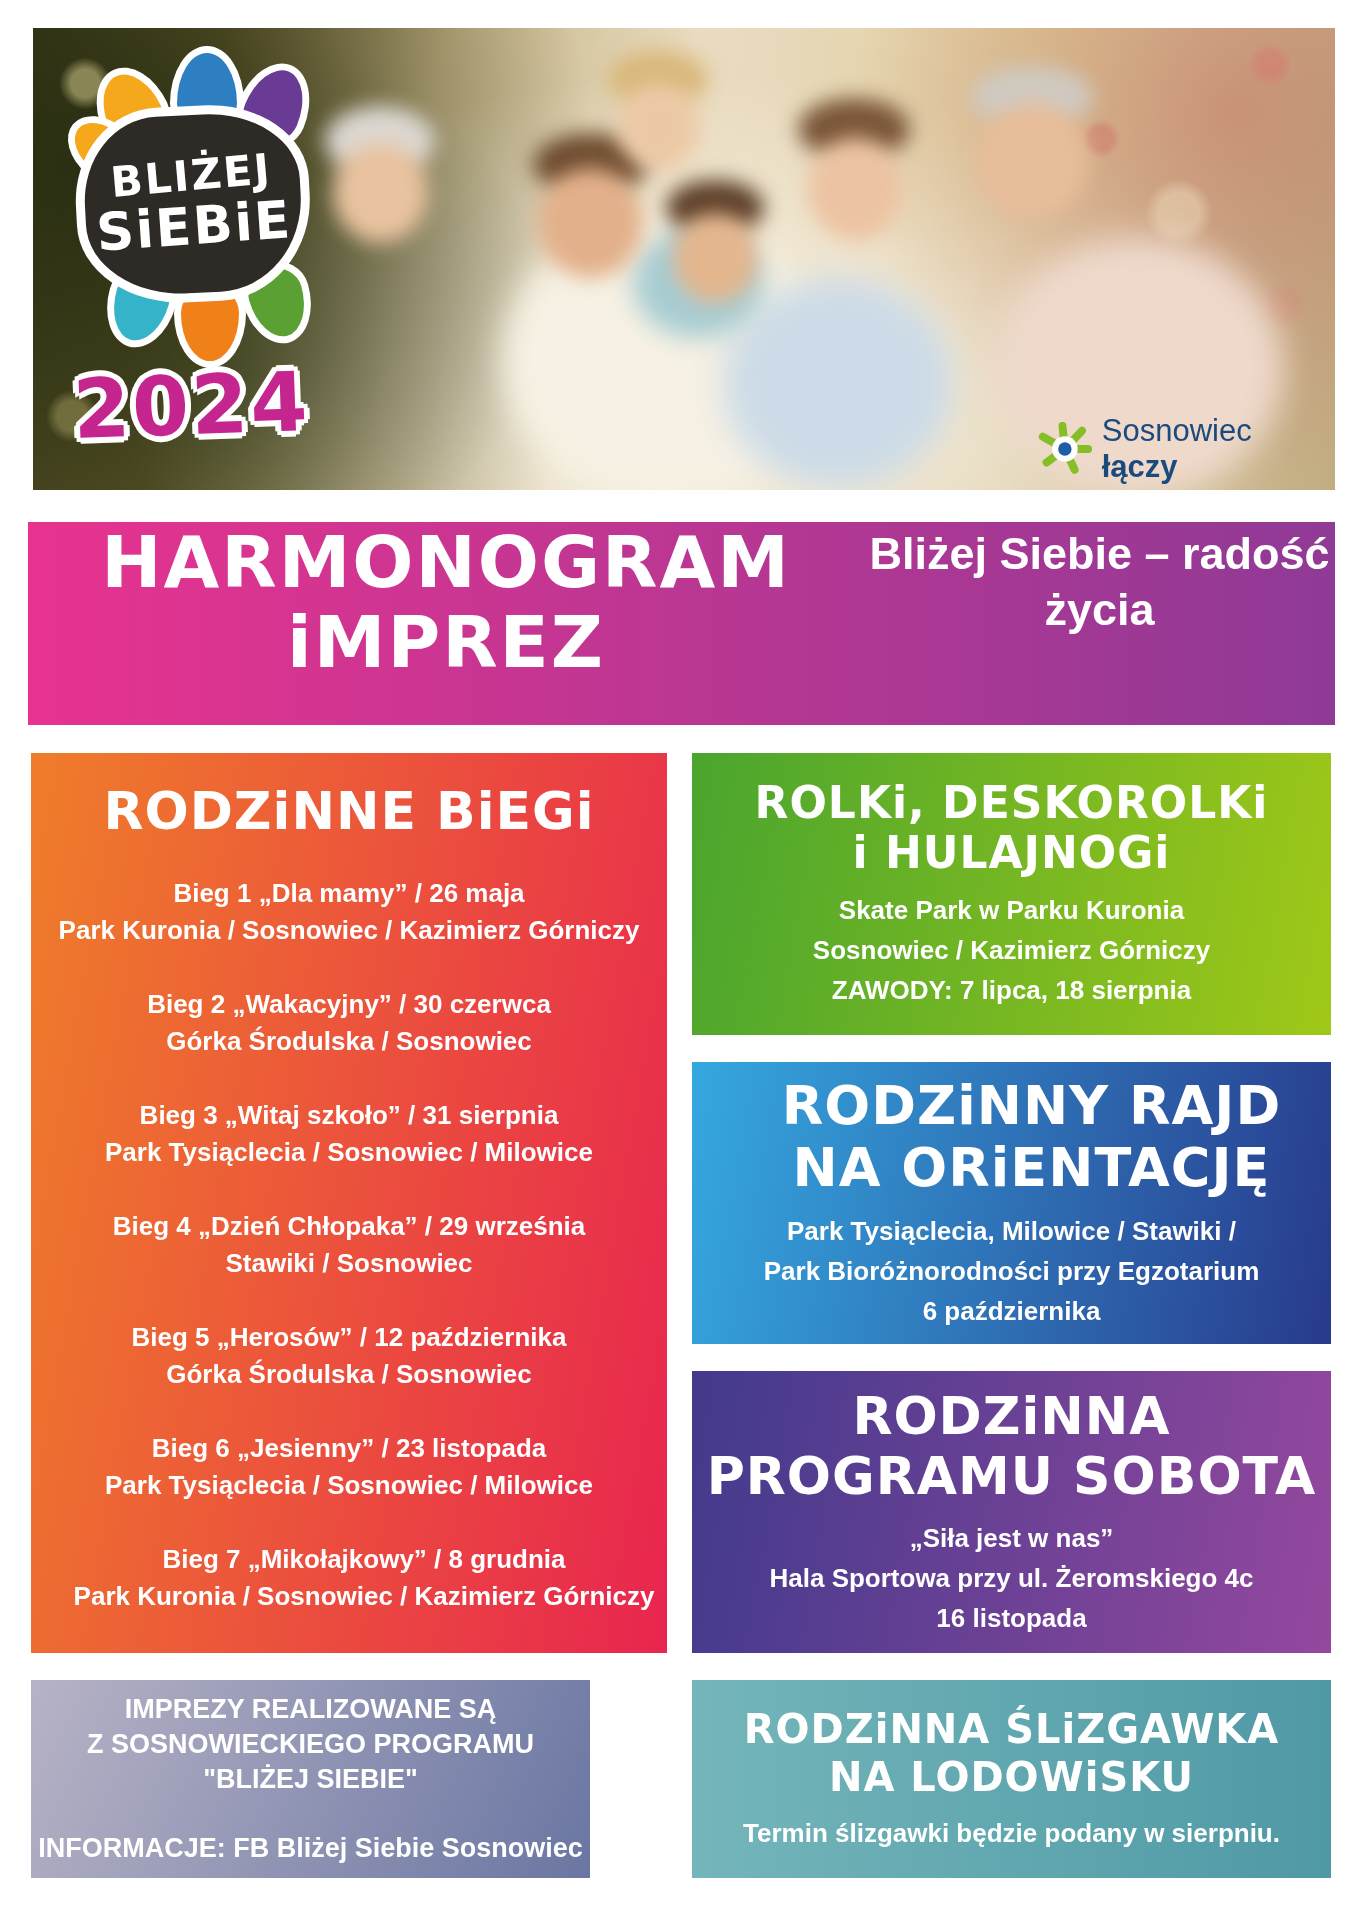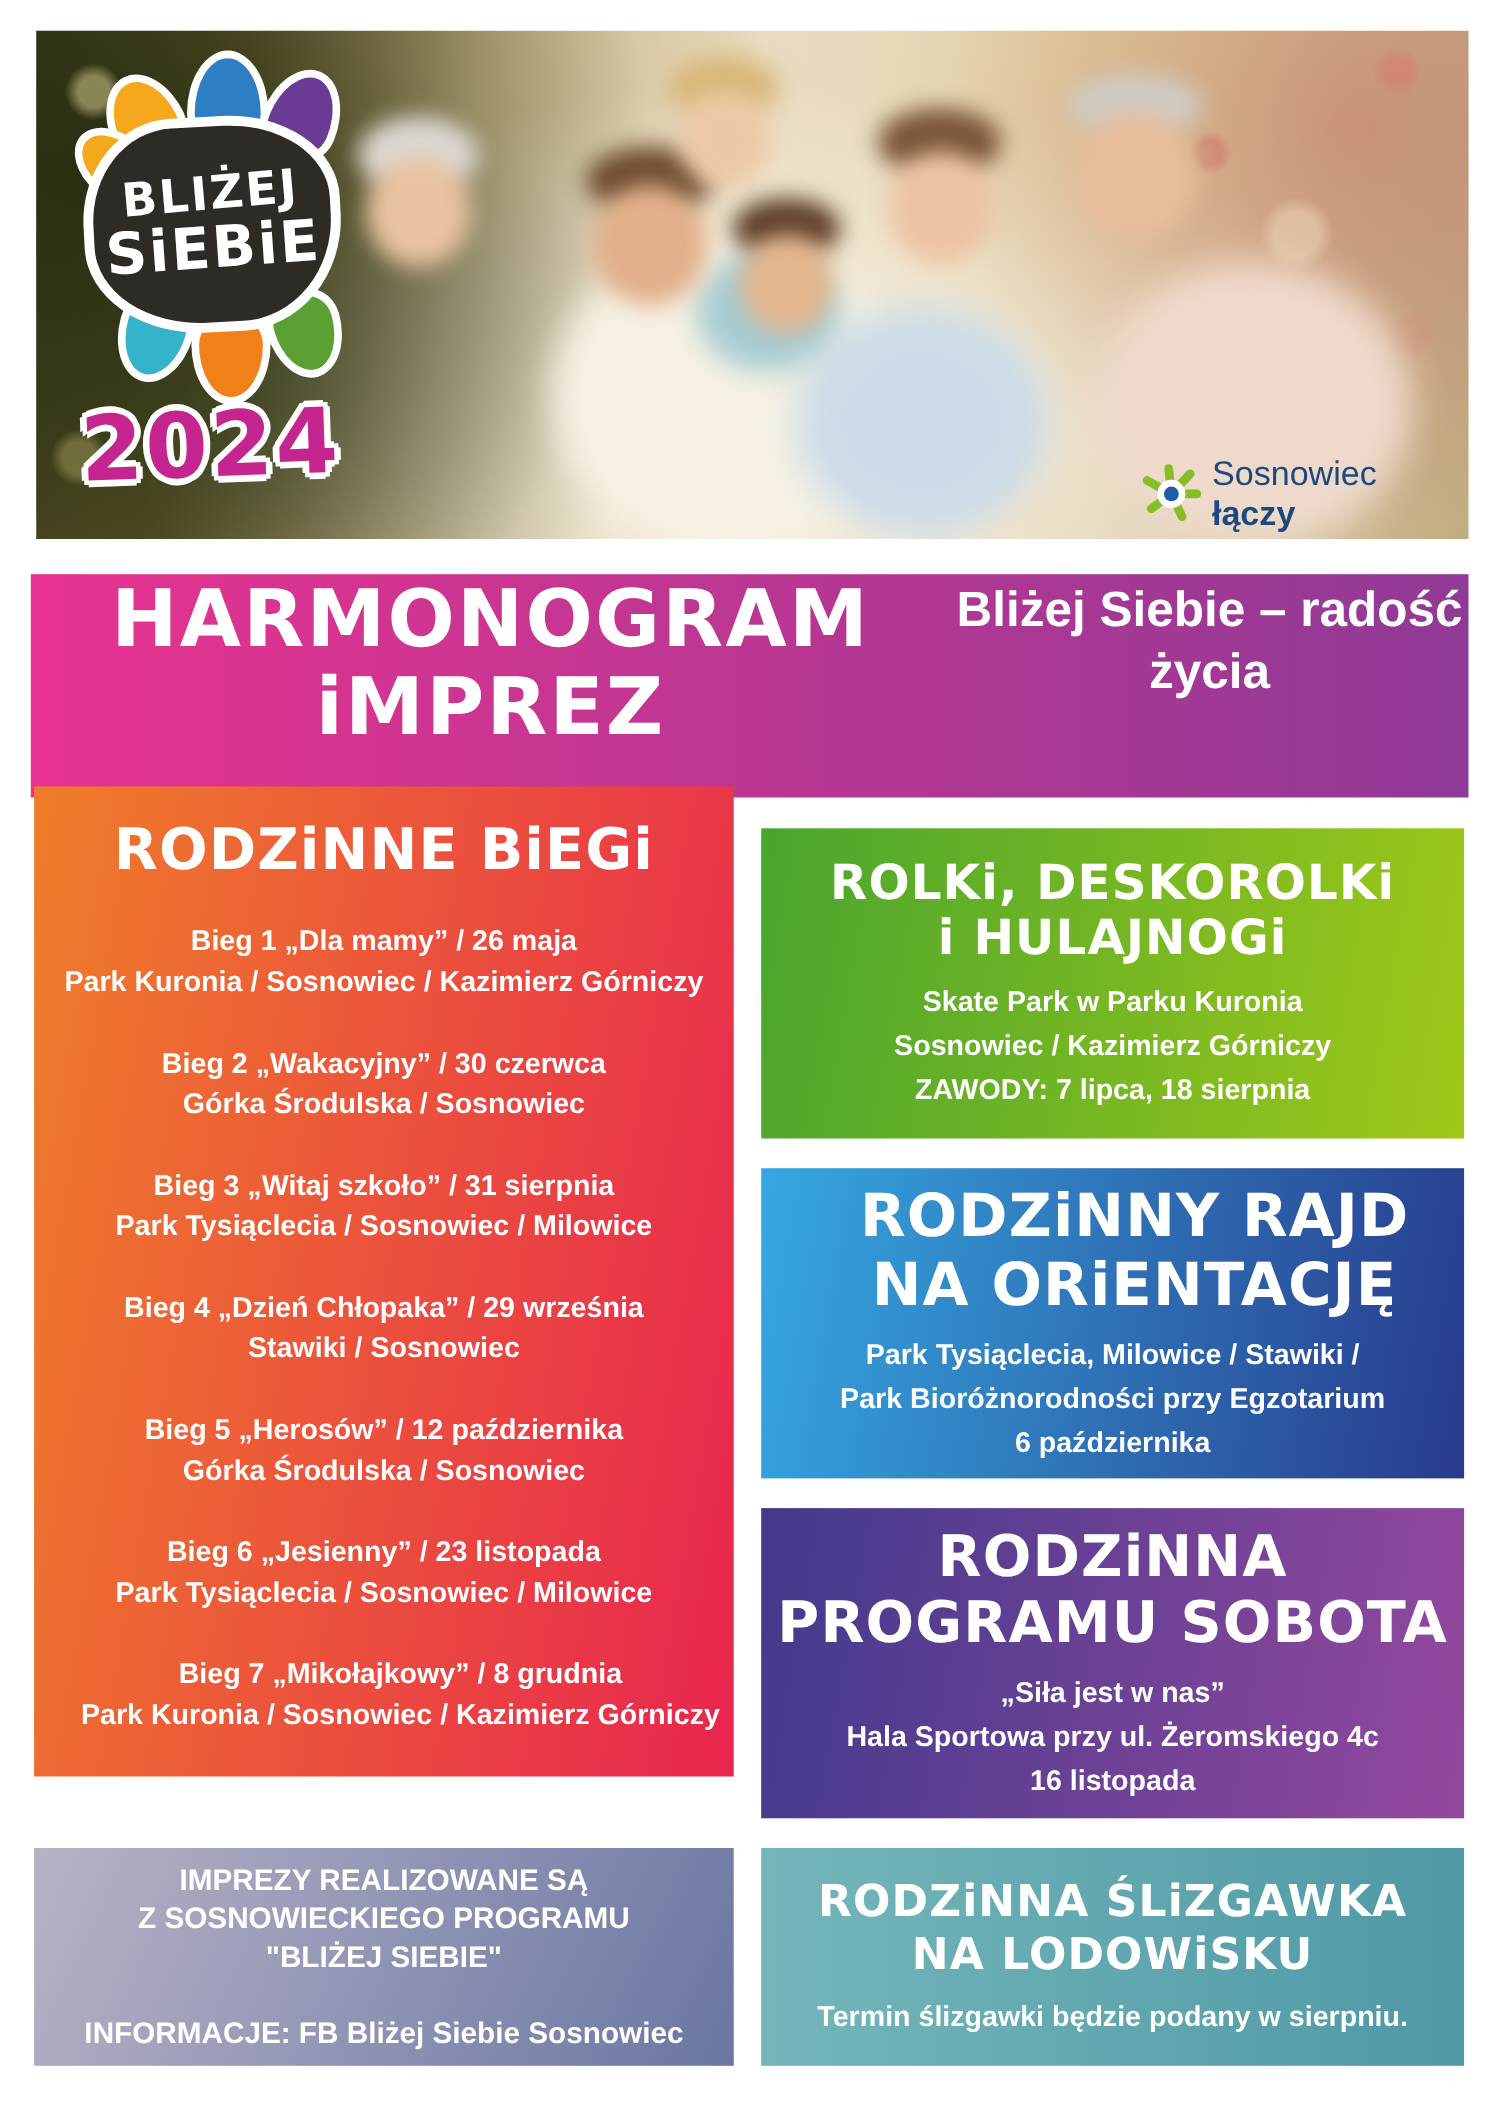--- a/index.html
+++ b/index.html
@@ -71,40 +71,40 @@
 
   
   .banner{position:absolute;left:28px;top:522px;width:1307px;height:203px;
      background:linear-gradient(90deg,#e7338f,#8f3a96);color:#fff;text-align:center;
      display:flex;flex-direction:row;justify-content:center;}
   .banner-title{font-family:"DejaVu Sans",sans-serif;font-weight:800;font-size:72px;line-height:80px;letter-spacing:2px;}
   .banner-sub{font-family:"Liberation Sans",sans-serif;font-weight:bold;font-size:45px;line-height:56px;margin-top:4px;}
 
   
   .panel{position:absolute;color:#fff;text-align:center;}
-  .runs{left:31px;top:715px;width:636px;height:900px;background:linear-gradient(100deg,#ef7d2a,#e8254f);}
+  .runs{left:31px;top:753px;width:636px;height:900px;background:linear-gradient(100deg,#ef7d2a,#e8254f);}
   .runs-title{font-family:"DejaVu Sans",sans-serif;font-weight:800;font-size:52px;line-height:60px;
      letter-spacing:1px;margin:28px 0 34px;}
   .event{margin:0 auto 37px;font-family:"Liberation Sans",sans-serif;font-weight:bold;
      font-size:26px;line-height:37px;}
   .event:last-child{margin-bottom:0;padding-left:30px;}
 
   .rpanel{left:692px;width:639px;display:flex;flex-direction:column;justify-content:center;}
   .skate{top:753px;height:282px;background:linear-gradient(100deg,#4aa52e,#a0c818);}
   .rally{top:1062px;height:282px;background:linear-gradient(100deg,#35a8e0,#283a8c);}
   .saturday{top:1371px;height:282px;background:linear-gradient(100deg,#423a8c,#94489e);}
   .ice{top:1680px;height:198px;background:linear-gradient(90deg,#74b6ba,#4f99a5);}
   .t-skate{font-family:"DejaVu Sans",sans-serif;font-weight:800;font-size:44px;line-height:50px;letter-spacing:1px;}
   .t-rally{font-family:"DejaVu Sans",sans-serif;font-weight:800;font-size:54px;line-height:62px;letter-spacing:1px;padding-left:40px;}
   .t-sat{font-family:"DejaVu Sans",sans-serif;font-weight:800;font-size:52px;line-height:60px;letter-spacing:1px;}
   .t-ice{font-family:"DejaVu Sans",sans-serif;font-weight:800;font-size:40px;line-height:48px;letter-spacing:1px;}
   .body-line{font-family:"Liberation Sans",sans-serif;font-weight:bold;font-size:26px;line-height:40px;}
   .body-gap{margin-top:12px;}
 
-  .info{left:31px;top:1680px;width:636px;height:198px;background:linear-gradient(115deg,#b7b3c6,#6a76a2);
+  .info{left:31px;top:1680px;width:559px;height:198px;background:linear-gradient(115deg,#b7b3c6,#6a76a2);
      display:flex;flex-direction:column;justify-content:center;}
   .info-line{font-family:"Liberation Sans",sans-serif;font-weight:bold;font-size:27px;line-height:35px;}
   .info-footer{font-family:"Liberation Sans",sans-serif;font-weight:bold;font-size:27px;line-height:35px;margin-top:34px;}
 </style>
 </head>
 <body>
 
 <div class="poster">
 
   <div class="photo">

